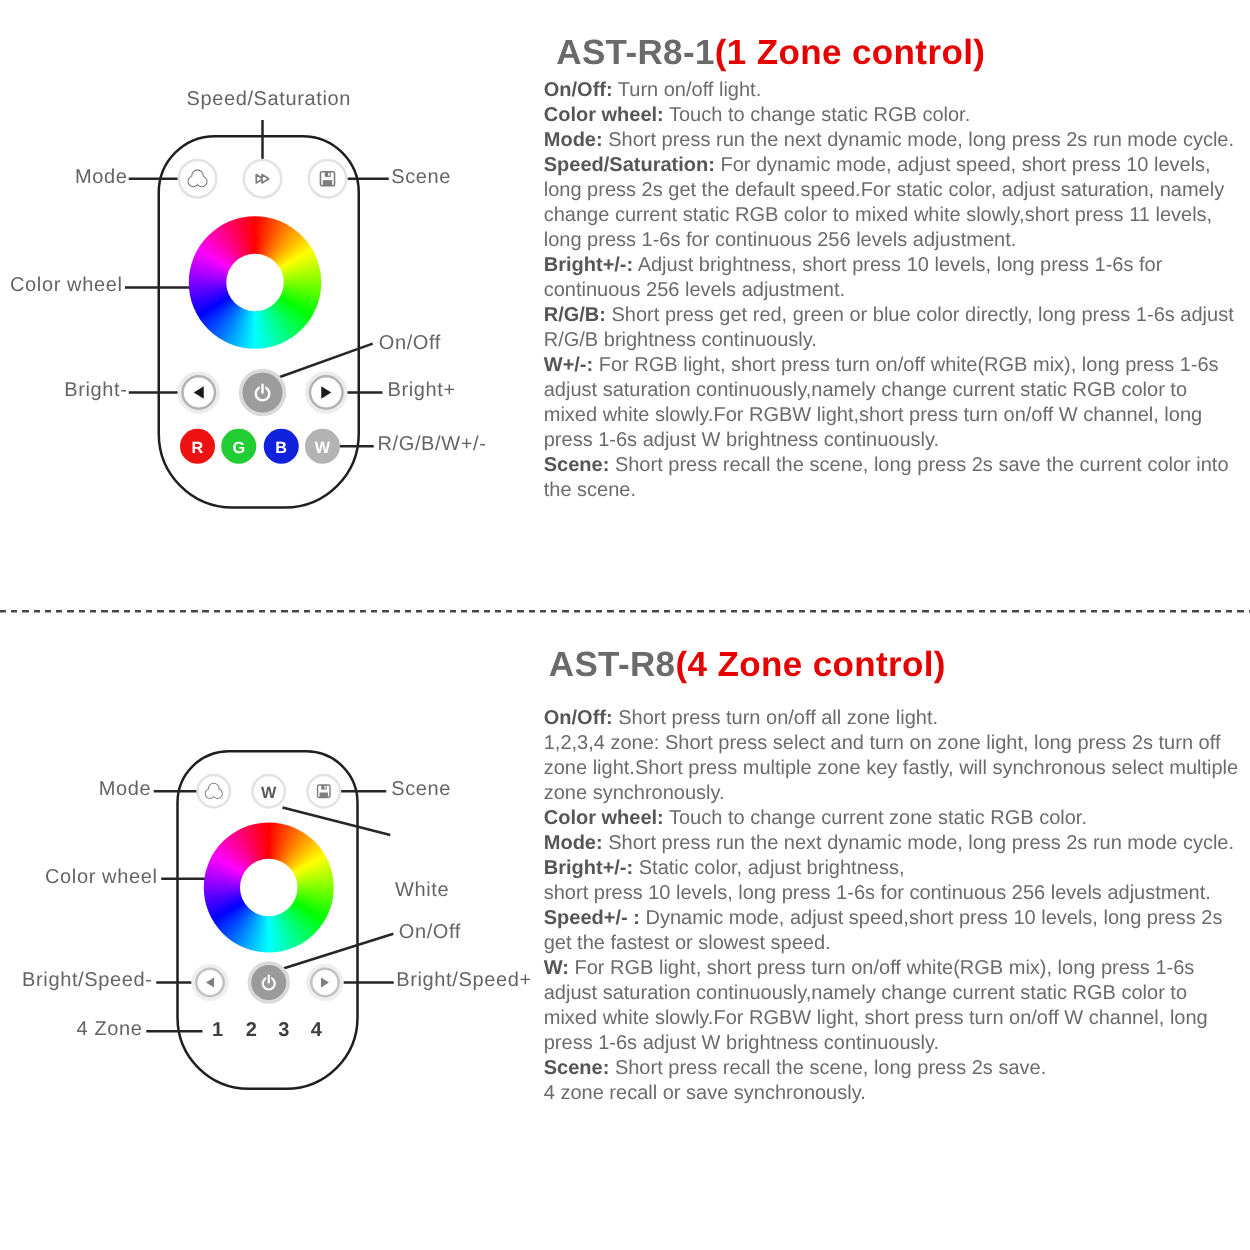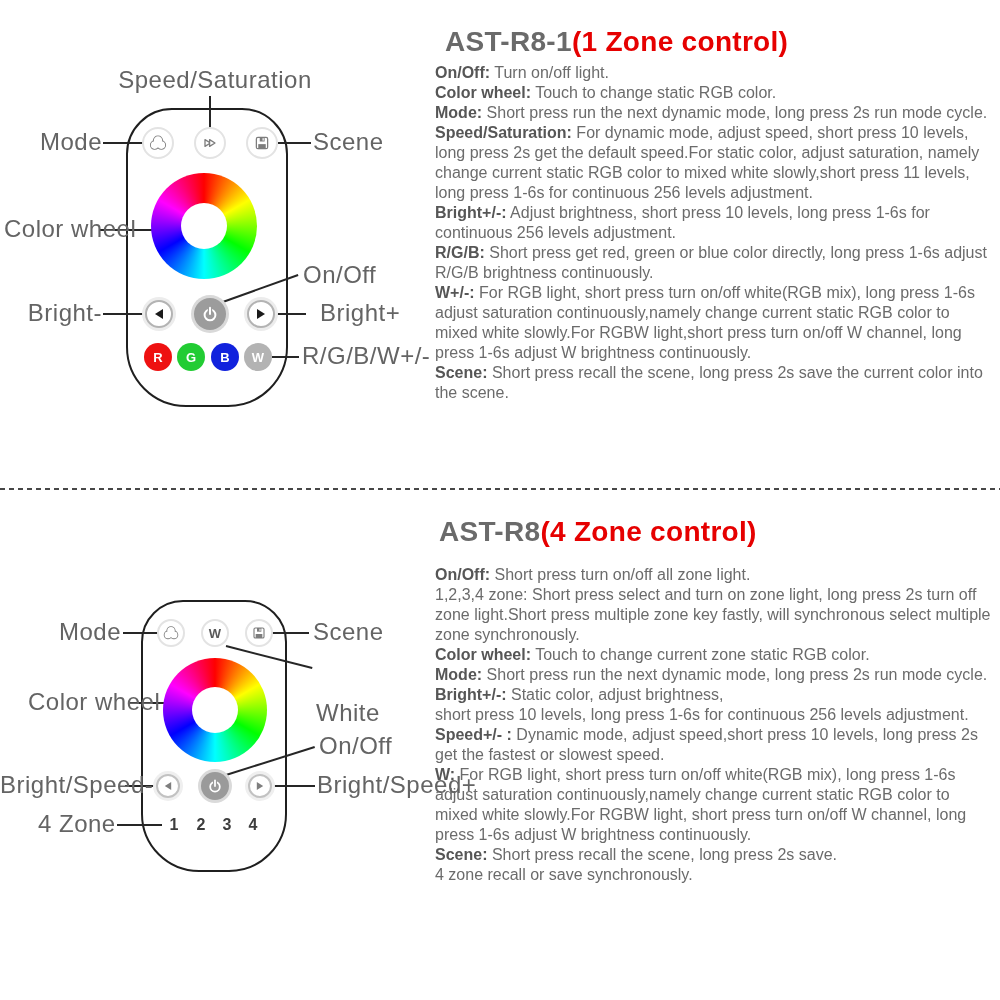--- a/index.html
+++ b/index.html
@@ -15,21 +15,21 @@
   .desc { position:absolute; font-size:16px; line-height:20px; color:#6b6b6b; }
   .para { margin:0; }
   .plabel { color:#565656; font-weight:bold; }
 
   
   .remote { position:absolute; background:#fff; border:2px solid #1f1f1f; }
   .r1 { left:126px; top:108px; width:162px; height:299px; border-radius:46px 46px 60px 60px; }
   .r2 { left:141px; top:600px; width:146px; height:272px; border-radius:42px 42px 58px 58px; }
 
   
-  .dlabel { position:absolute; font-size:24px; font-weight:400; color:#646464; letter-spacing:0.5px; height:22px; line-height:22px; white-space:nowrap; }
+  .dlabel { position:absolute; font-size:16px; font-weight:400; color:#646464; letter-spacing:0.5px; height:22px; line-height:22px; white-space:nowrap; }
   .ra { text-align:right; }
   .ctr { text-align:center; }
 
   
   .cline { position:absolute; background:#262626; height:2px; transform-origin:left center; }
   .vline { position:absolute; background:#262626; width:2px; }
 
   
   .icon-btn { position:absolute; border-radius:50%; background:#fff; border:2px solid #e3e3e3;
               display:flex; align-items:center; justify-content:center; }
@@ -95,21 +95,21 @@
   <div class="cline" style="left:103px; top:313px; width:43px;"></div>
   <div class="cline" style="left:275px; top:313px; width:31px;"></div>
   <div class="cline" style="left:272px; top:356px; width:27px;"></div>
 
   <div class="dlabel ctr" style="left:115px; top:69px; width:200px;">Speed/Saturation</div>
   <div class="dlabel ra" style="left:30px; top:131px; width:72px;">Mode</div>
   <div class="dlabel" style="left:313px; top:131px;">Scene</div>
   <div class="dlabel ra" style="left:4px; top:218px; width:94px;">Color wheel</div>
   <div class="dlabel" style="left:303px; top:264px;">On/Off</div>
   <div class="dlabel ra" style="left:26px; top:302px; width:76px;">Bright-</div>
-  <div class="dlabel" style="left:320px; top:302px;">Bright+</div>
+  <div class="dlabel" style="left:310px; top:302px;">Bright+</div>
   <div class="dlabel" style="left:302px; top:345px;">R/G/B/W+/-</div>
 
   <div class="icon-btn ib32" style="left:142px; top:127px;">
     <span class="icon-wrap">
       <svg width="20" height="20" viewBox="0 0 24 24">
         <g fill="none" stroke="#7d7d7d" stroke-width="2.2">
           <circle cx="8" cy="14.5" r="4.6"></circle>
             <circle cx="16" cy="14.5" r="4.6"></circle>
             <circle cx="12" cy="9" r="5"></circle>
         </g>

